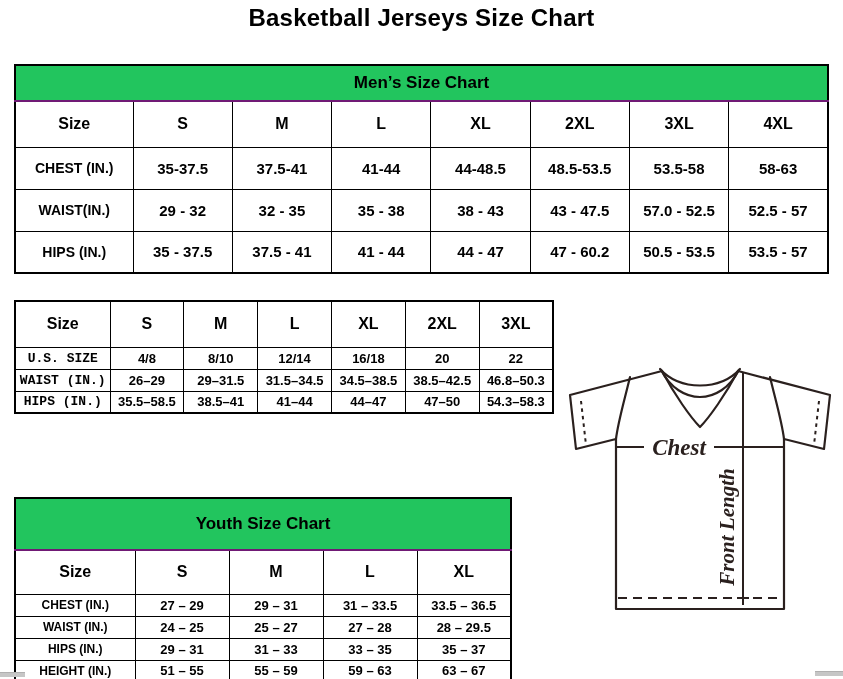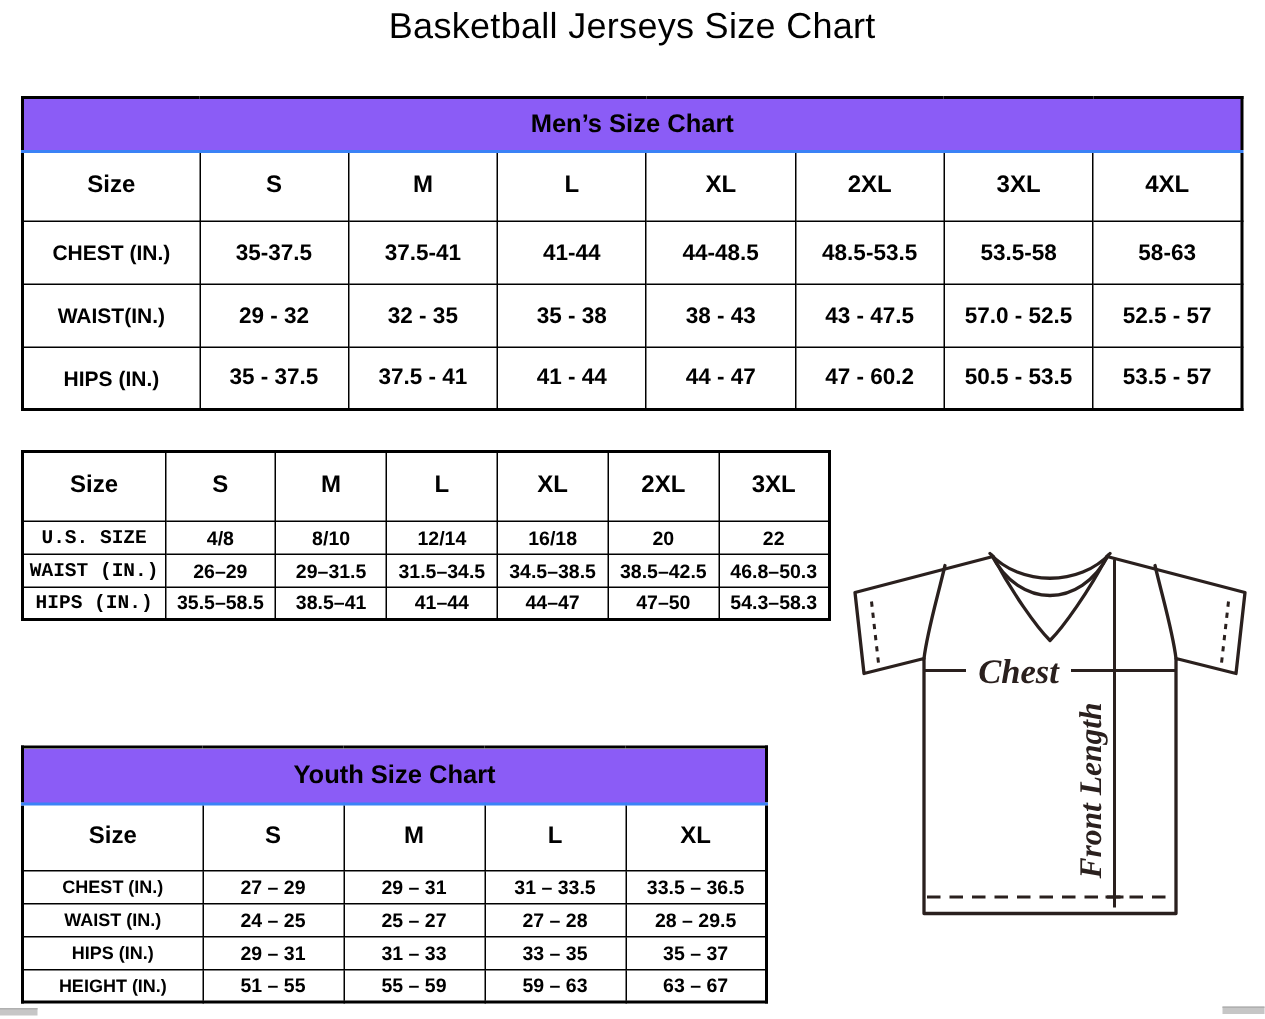--- a/index.html
+++ b/index.html
@@ -4,37 +4,37 @@
 <style>
   html,body{margin:0;padding:0;}
   body{
     width:843px;height:679px;position:relative;overflow:hidden;
     background:#ffffff;
     font-family:"Liberation Sans","DejaVu Sans",sans-serif;
     color:#000;
   }
   .page-title{
     position:absolute;top:4px;left:0;width:843px;
-    text-align:center;font-size:24px;font-weight:normal;letter-spacing:.2px;
+    text-align:center;font-size:24px;font-weight:bold;letter-spacing:.2px;
   }
   .tbl-wrap{position:absolute;}
   .tbl-wrap.mens{left:14px;top:64px;}
   .tbl-wrap.womens{left:14px;top:300px;}
   .tbl-wrap.youth{left:14px;top:497px;}
 
   table.size-table{
     border-collapse:collapse;table-layout:fixed;
     border:2px solid #000;
   }
   table.size-table th,table.size-table td{
     border:1px solid #000;text-align:center;vertical-align:middle;
     font-weight:bold;padding:0 2px;overflow:hidden;white-space:nowrap;
   }
   tr.band th{
-    background:#8b5cf6;border-bottom:2px solid #3b82f6;
+    background:#22c55e;border-bottom:2px solid #701a75;
     font-size:17px;font-weight:bold;
   }
   tr.sizes th{font-size:16px;}
 
   .t-mens{width:815px;font-size:15px;}
   .t-mens col.lbl{width:118px;}
   .t-mens tr.band{height:36px;}
   .t-mens tr.sizes{height:46px;}
   .t-mens tbody tr{height:42px;}
   .t-mens tbody th{font-size:14px;}
@@ -42,21 +42,21 @@
   .t-womens{width:540px;}
   .t-womens col.lbl{width:95px;}
   .t-womens tr.band{height:38px;}
   .t-womens tr.sizes{height:46px;}
   .t-womens tbody tr{height:22px;}
   .t-womens tbody th{font-size:13px;font-family:Liberation Mono, monospace;}
   .t-womens tbody td{font-size:13px;}
 
   .t-youth{width:498px;}
   .t-youth col.lbl{width:120px;}
-  .t-youth tr.band{height:38px;}
+  .t-youth tr.band{height:52px;}
   .t-youth tr.sizes{height:44px;}
   .t-youth tbody tr{height:22px;}
   .t-youth tbody th{font-size:12px;}
   .t-youth tbody td{font-size:13px;}
 
   .jersey-diagram{position:absolute;left:562px;top:364px;width:276px;height:262px;}
   .jersey-diagram svg{display:block;}
   .measure-label{
     font-family:"Liberation Serif","DejaVu Serif",serif;
     font-style:italic;font-weight:bold;fill:#2a201e;

